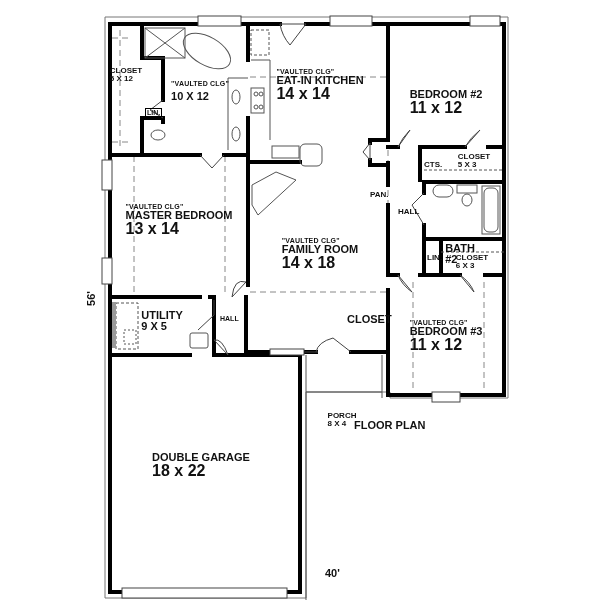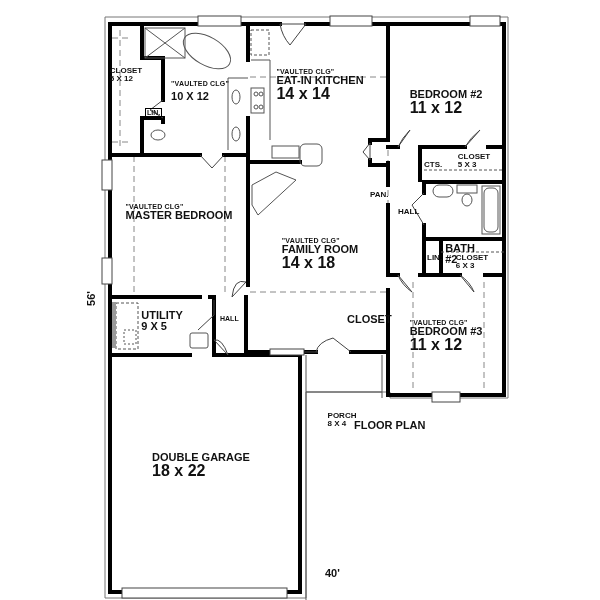--- a/index.html
+++ b/index.html
@@ -219,20 +219,21 @@
 <div class="free sm" style="left:427px;top:254px;">LIN.</div>
 
 <div class="lbl sm" style="left:472px;top:254px;">
   <div>CLOSET</div>
   <div>6 X 3</div>
 </div>
 
 <div class="lbl" style="left:179px;top:203px;">
   <div class="vc">"VAULTED CLG"</div>
   <div class="rn">MASTER BEDROOM</div>
+  <div class="dim">13 x 14</div>
 </div>
 
 <div class="lbl" style="left:320px;top:237px;">
   <div class="vc">"VAULTED CLG"</div>
   <div class="rn">FAMILY ROOM</div>
   <div class="dim">14 x 18</div>
 </div>
 
 <div class="lbl" style="left:162px;top:310px;">
   <div class="rn">UTILITY</div>

